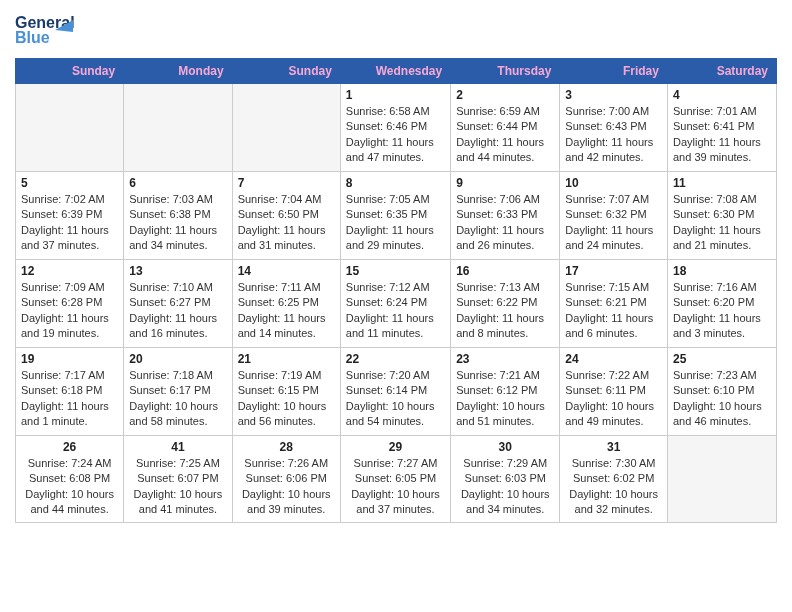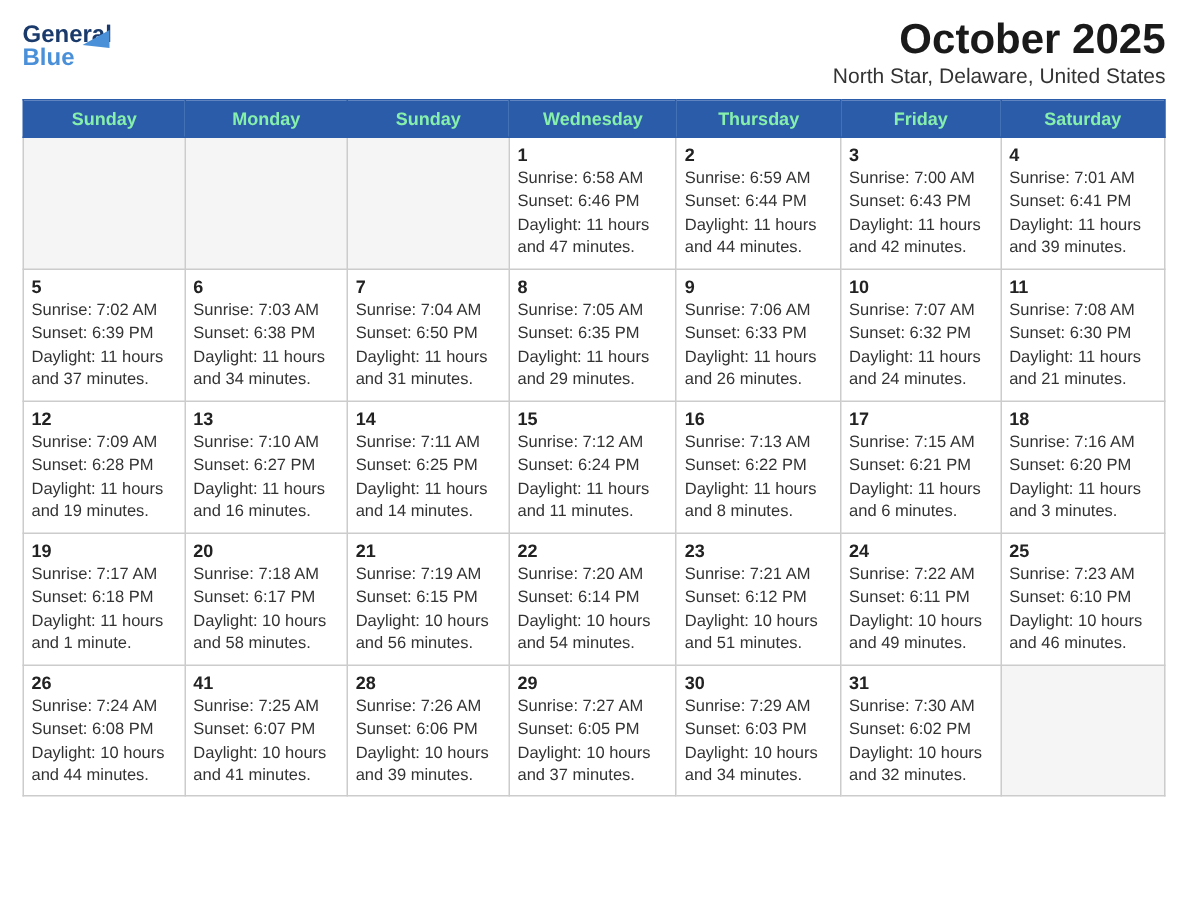--- a/index.html
+++ b/index.html
@@ -44,23 +44,23 @@
       font-weight: normal;
       color: #333;
     }
     .calendar {
       width: 100%;
       border-collapse: collapse;
       border: 1px solid #ccc;
     }
     .calendar th {
       background: #2a5caa;
-      color: #86efac;
-      text-align: center;
-      padding: 5px 18px;
+      color: #f9a8d4;
+      text-align: right;
+      padding: 5px 8px;
       font-size: 12px;
       border: 1px solid #2a5caa;
     }
     .calendar td {
       vertical-align: top;
       border: 1px solid #ccc;
       padding: 4px 5px;
       width: 113px;
       height: 88px;
       background: #fff;
@@ -75,39 +75,36 @@
       display: block;
       margin-bottom: 2px;
     }
     .day-info {
       font-size: 11px;
       color: #333;
       line-height: 1.4;
     }
     .last-row td {
       height: 80px;
+      text-align: center;
     }
   </style>
 </head>
 <body>
 
 <div class="page">
   <div class="header">
     <div class="logo">
       <div class="logo-row">
         <svg width="60" height="40" viewBox="0 0 60 40">
           <text x="0" y="18" font-size="16" font-weight="bold" fill="#1a3a6b" font-family="Arial">General</text>
           <text x="0" y="33" font-size="16" font-weight="bold" fill="#4a90d9" font-family="Arial">Blue</text>
           <polygon points="40,20 58,10 58,22" fill="#4a90d9"></polygon>
         </svg>
       </div>
-    </div>
-    <div class="title-block">
-      <h1>October 2025</h1>
-      <h2>North Star, Delaware, United States</h2>
     </div>
   </div>
 
   <table class="calendar">
     <thead>
       <tr>
         <th>Sunday</th>
         <th>Monday</th>
         <th>Sunday</th>
         <th>Wednesday</th>

